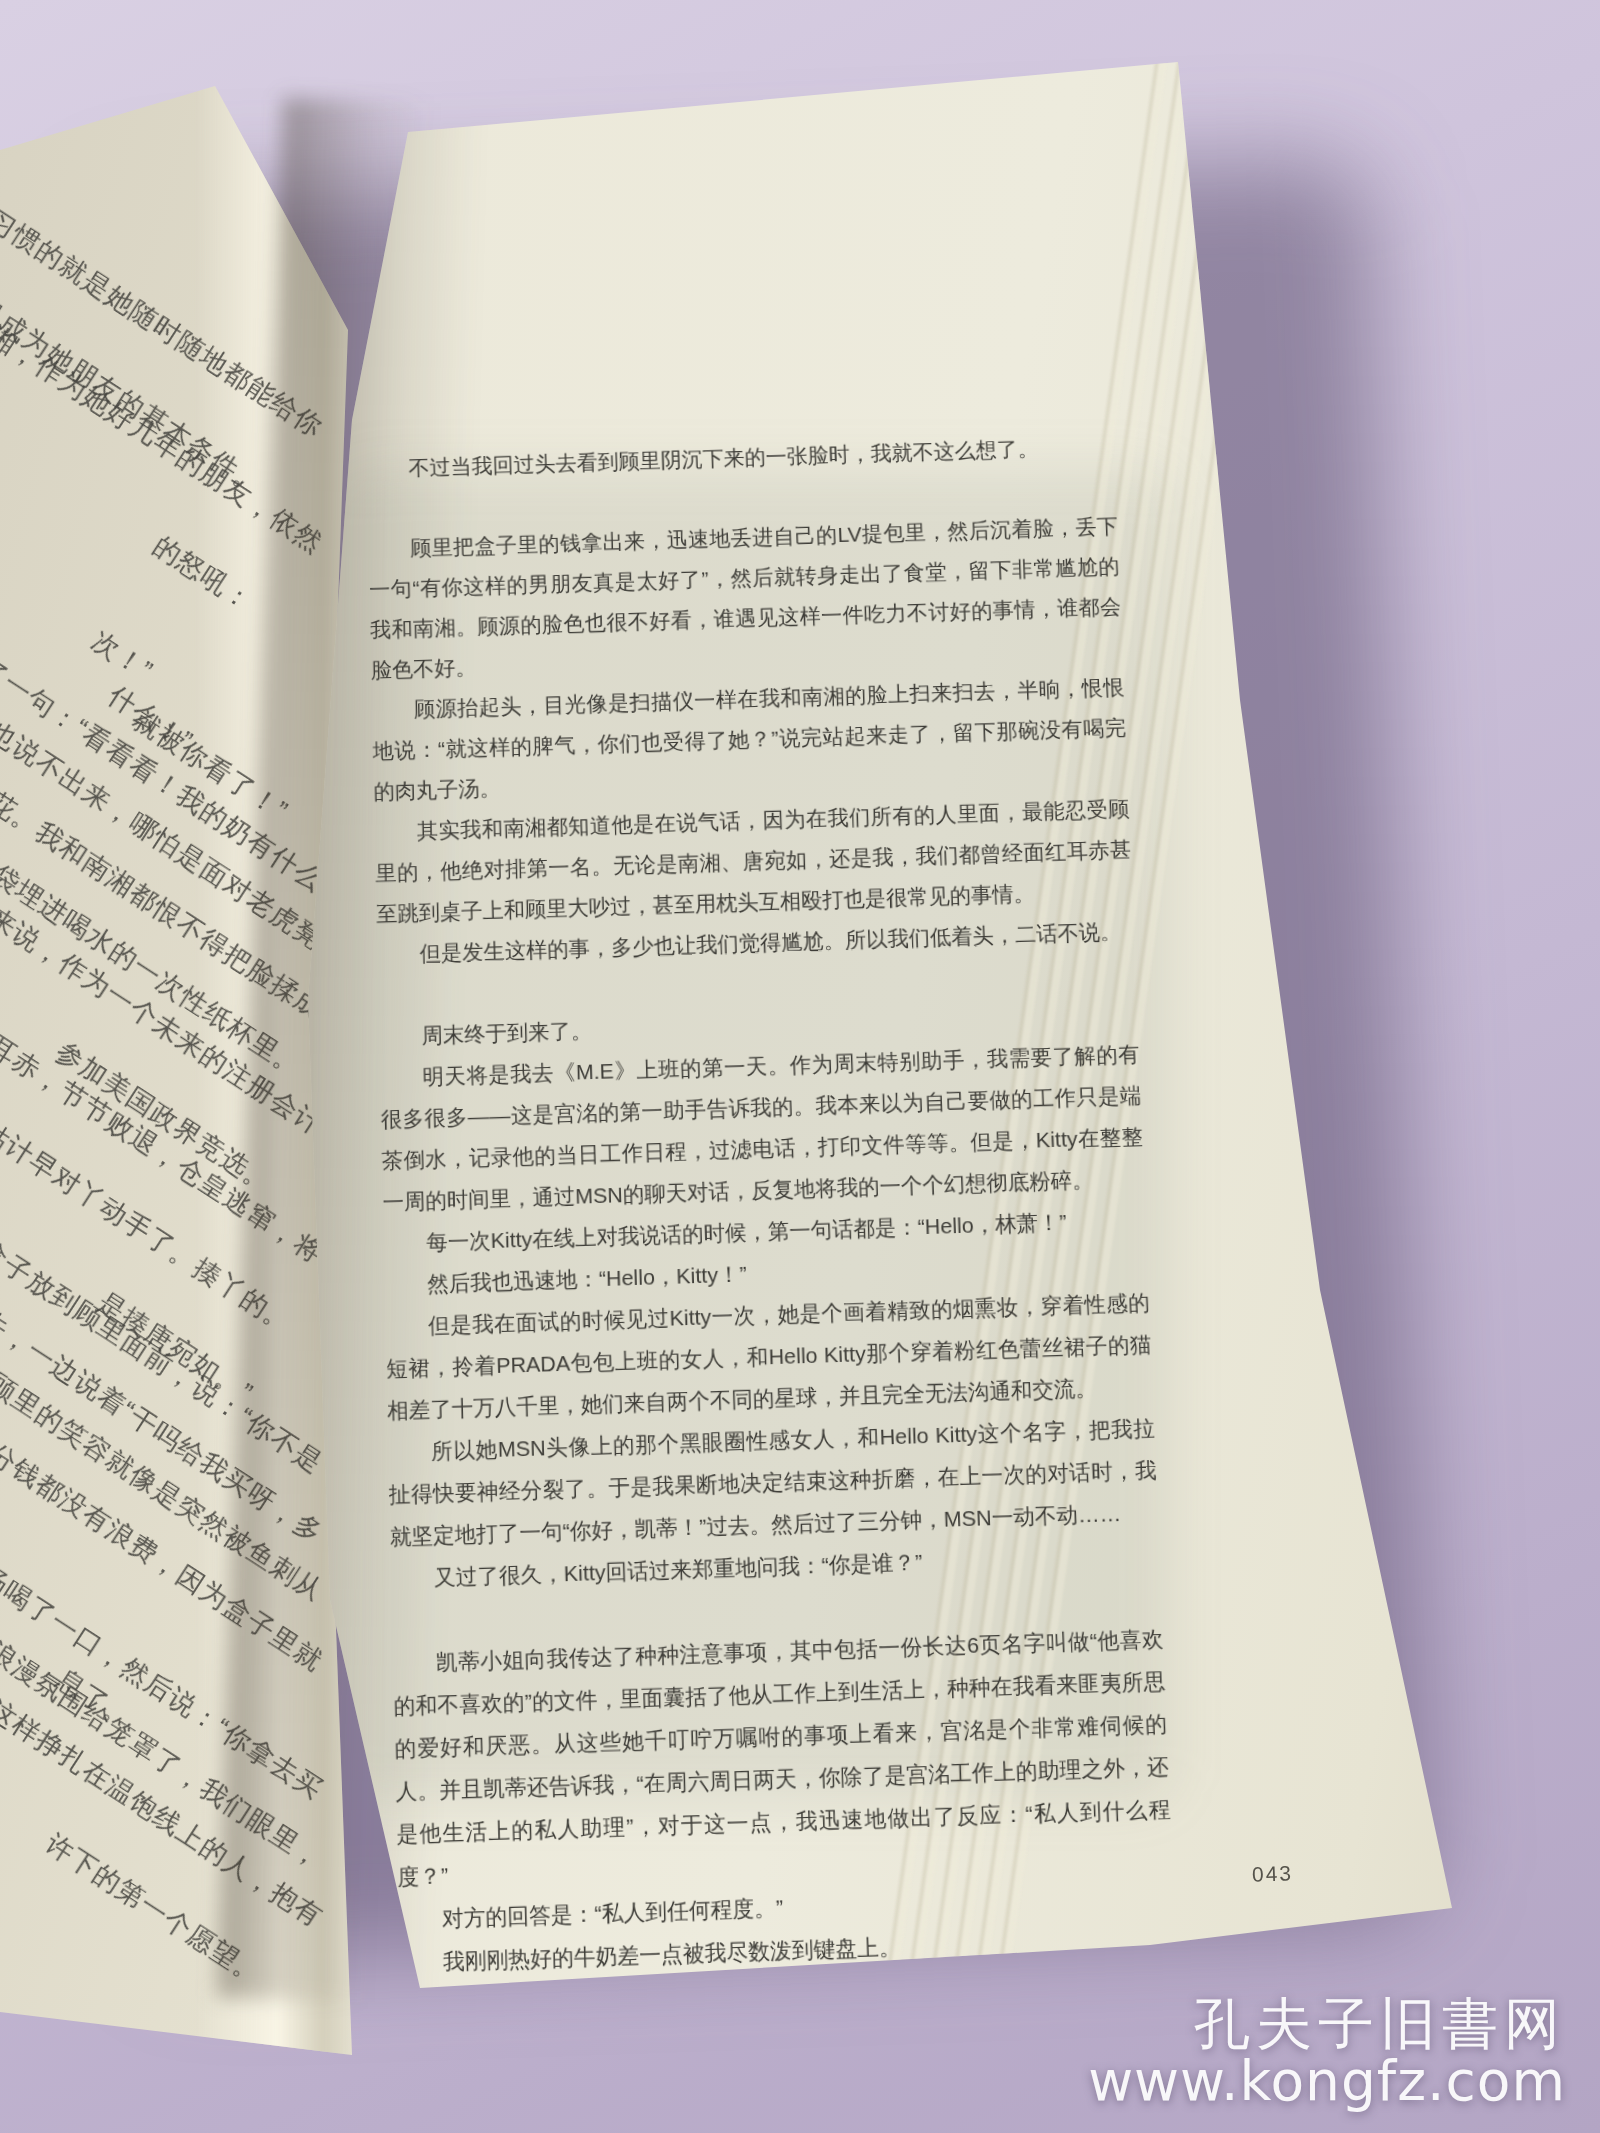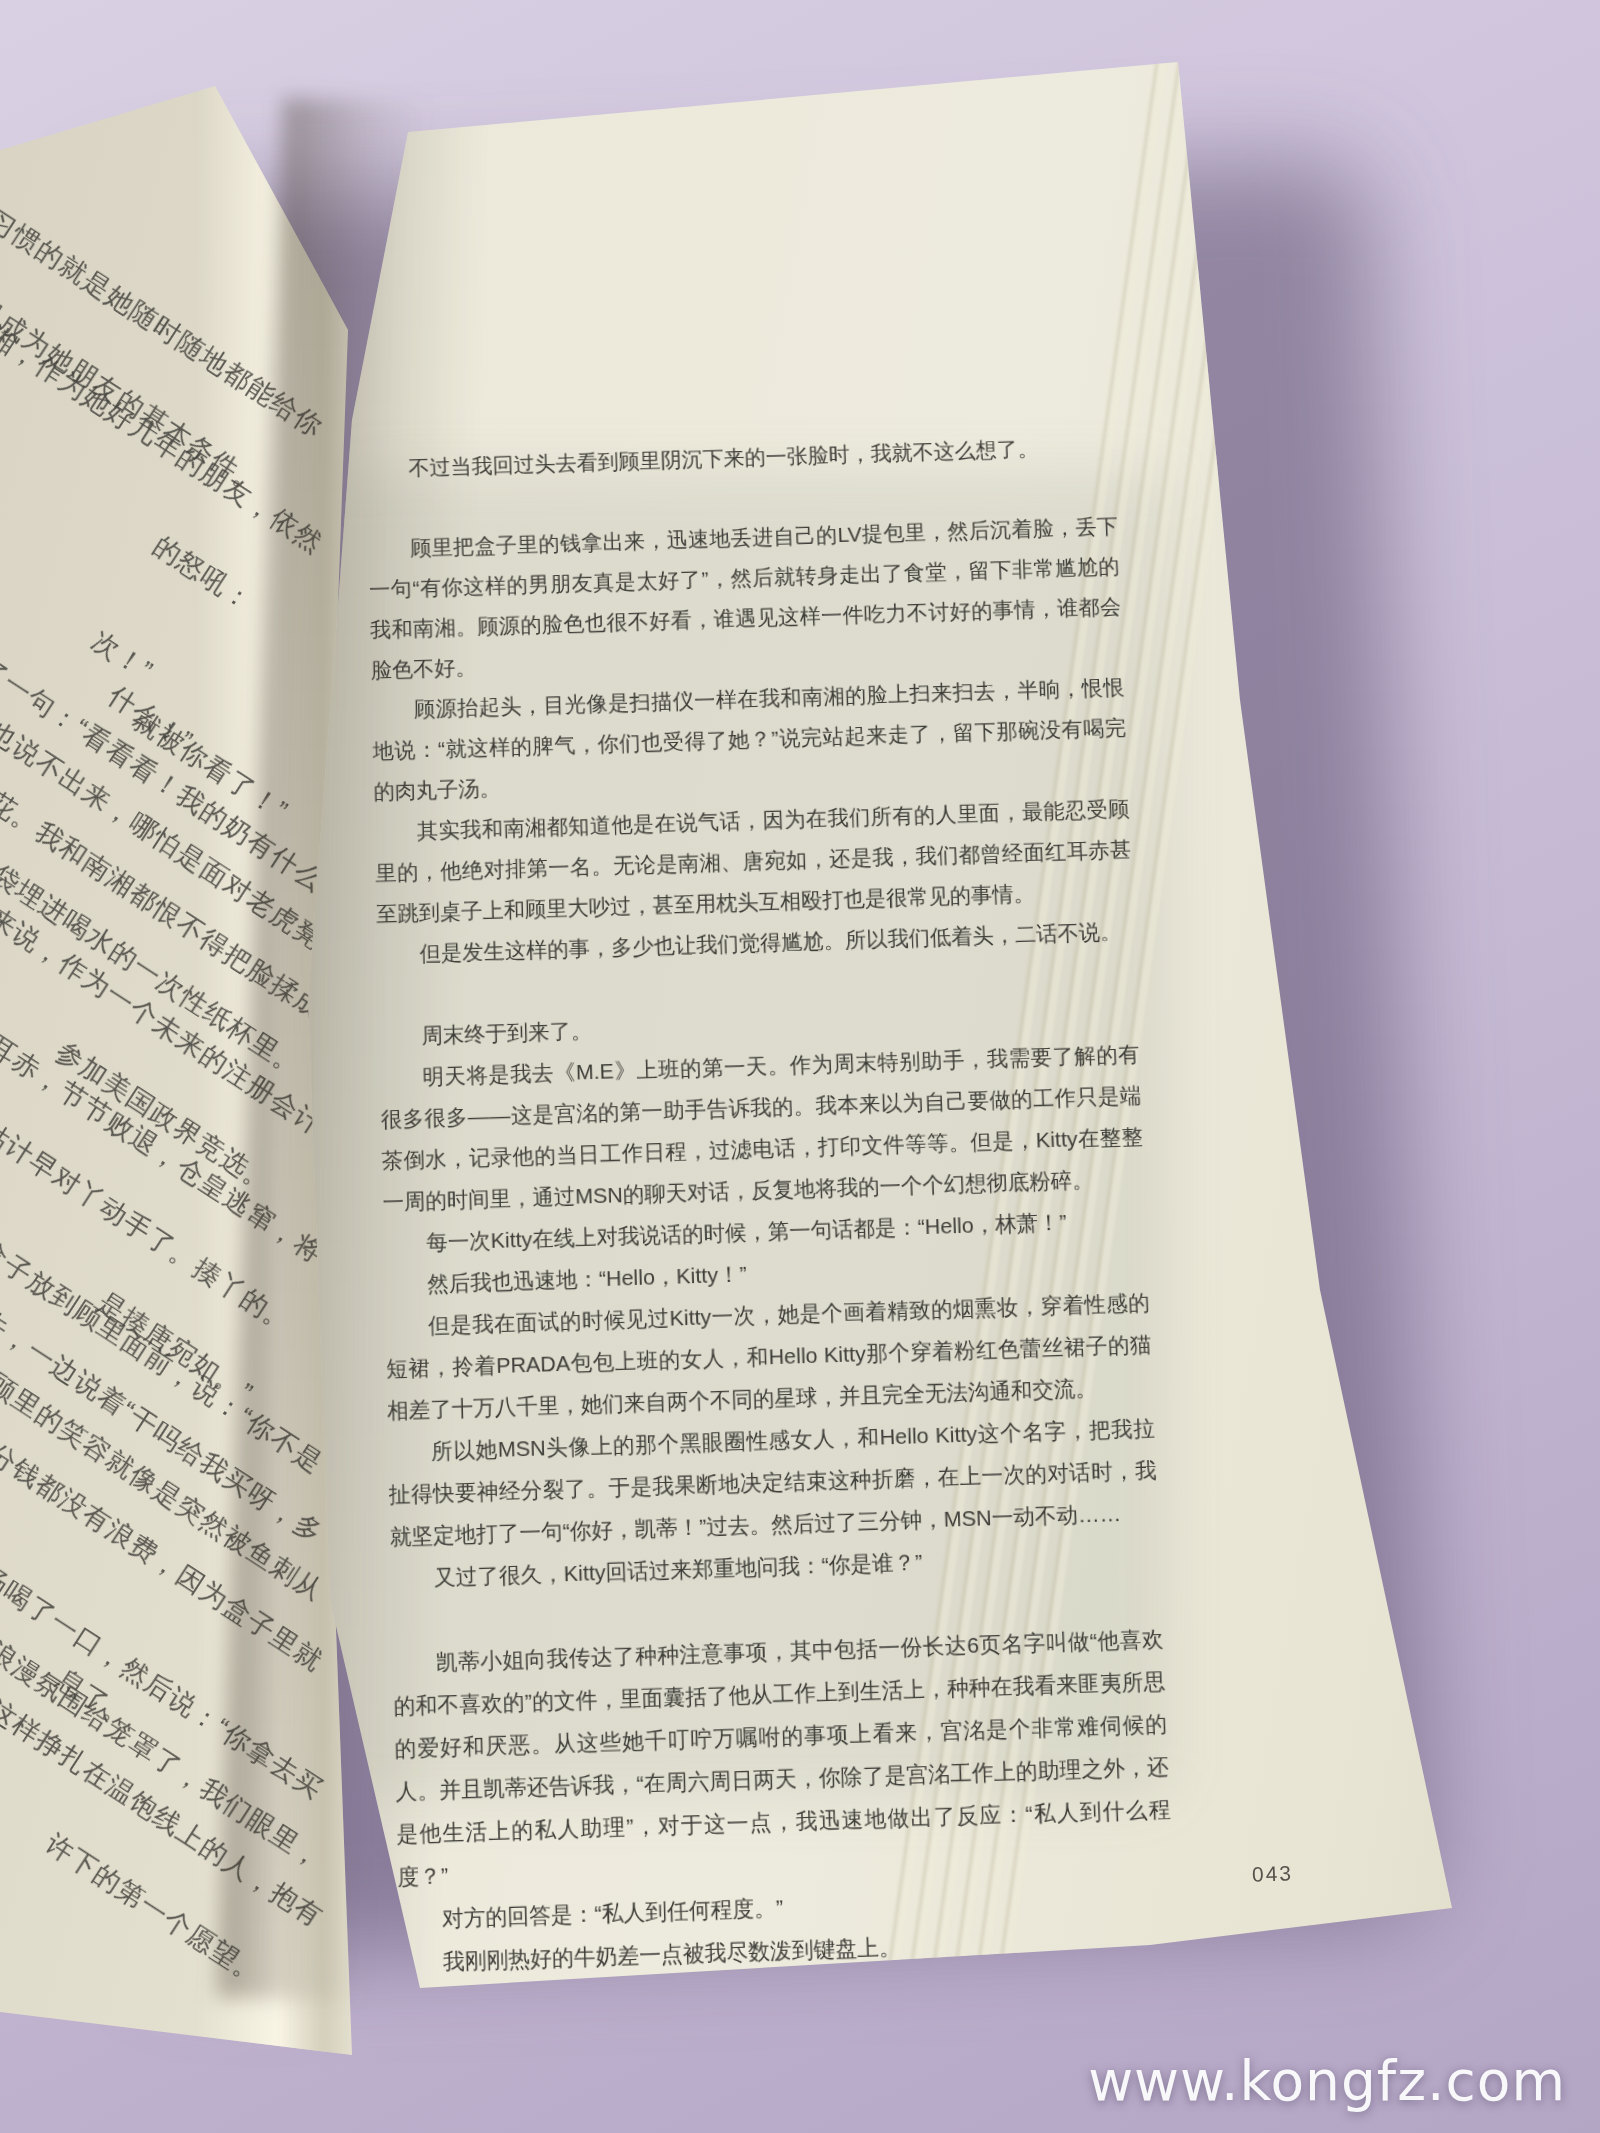--- a/index.html
+++ b/index.html
@@ -112,15 +112,16 @@
         <div class="para">又过了很久，Kitty回话过来郑重地问我：“你是谁？”</div>
         <div class="para gap">凯蒂小姐向我传达了种种注意事项，其中包括一份长达6页名字叫做“他喜欢的和不喜欢的”的文件，里面囊括了他从工作上到生活上，种种在我看来匪夷所思的爱好和厌恶。从这些她千叮咛万嘱咐的事项上看来，宫洺是个非常难伺候的人。并且凯蒂还告诉我，“在周六周日两天，你除了是宫洺工作上的助理之外，还是他生活上的私人助理”，对于这一点，我迅速地做出了反应：“私人到什么程度？”</div>
         <div class="para">对方的回答是：“私人到任何程度。”</div>
         <div class="para">我刚刚热好的牛奶差一点被我尽数泼到键盘上。</div>
         <div class="para">“难道需要陪睡？！”我一边扯出几张纸巾吸着键盘上的牛奶，一边愤怒地打了一行字过去。</div>
       </div>
     <div class="page-number">043</div>
   </div>
 
   <div class="watermark">
+    <div class="wm1">孔夫子旧書网</div>
     <div class="wm2">www.kongfz.com</div>
   </div>
 </div>
 
 </body></html>

